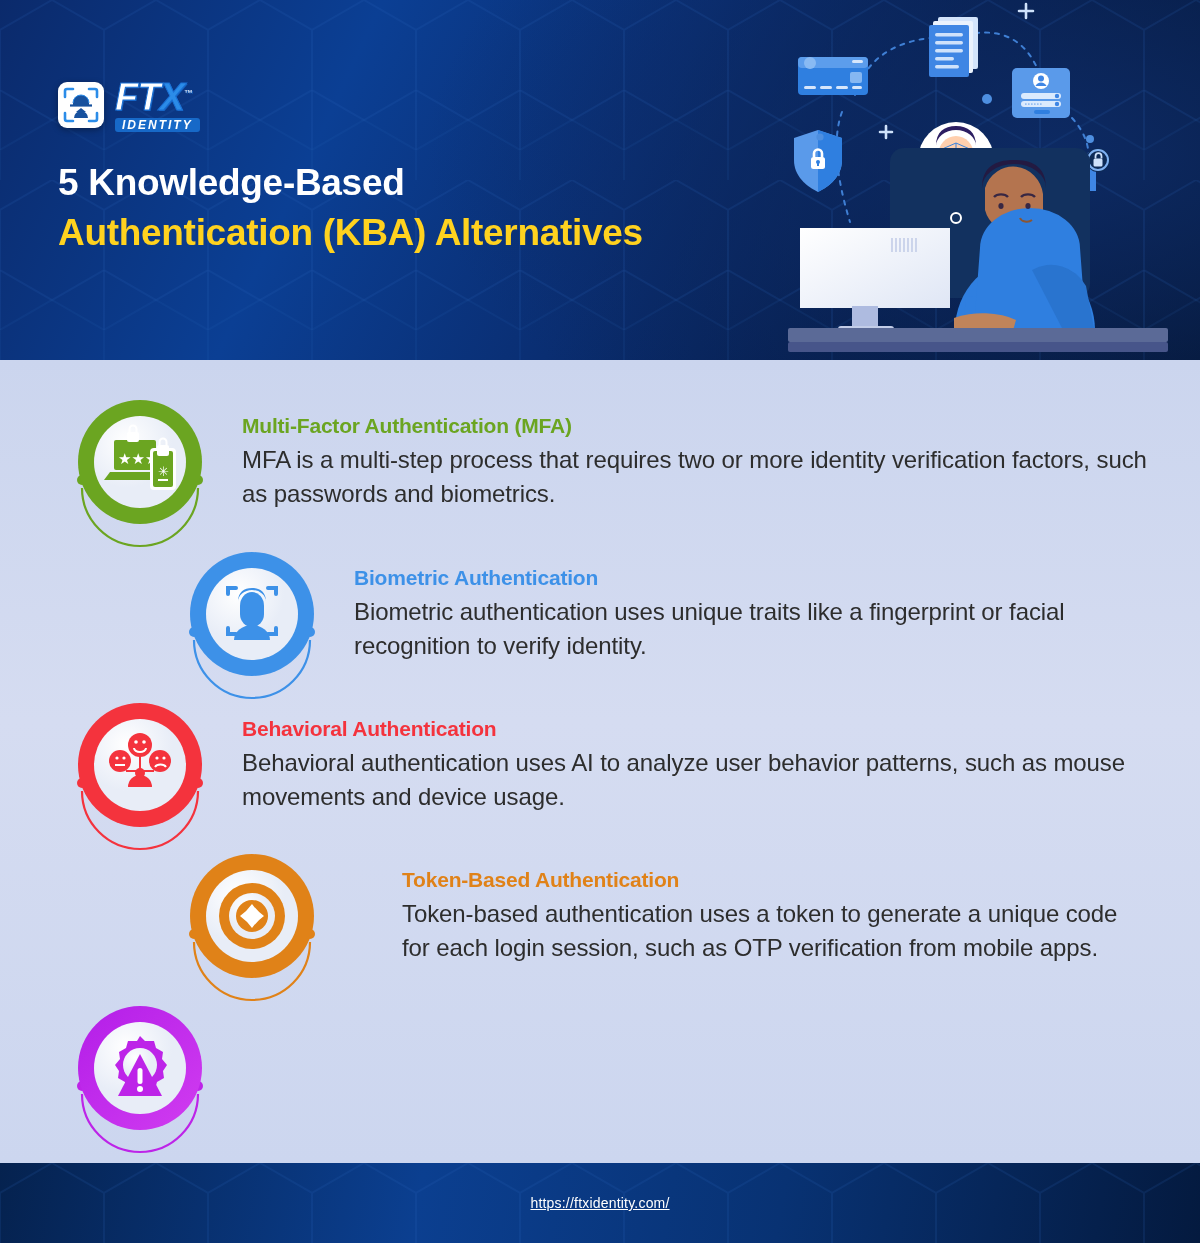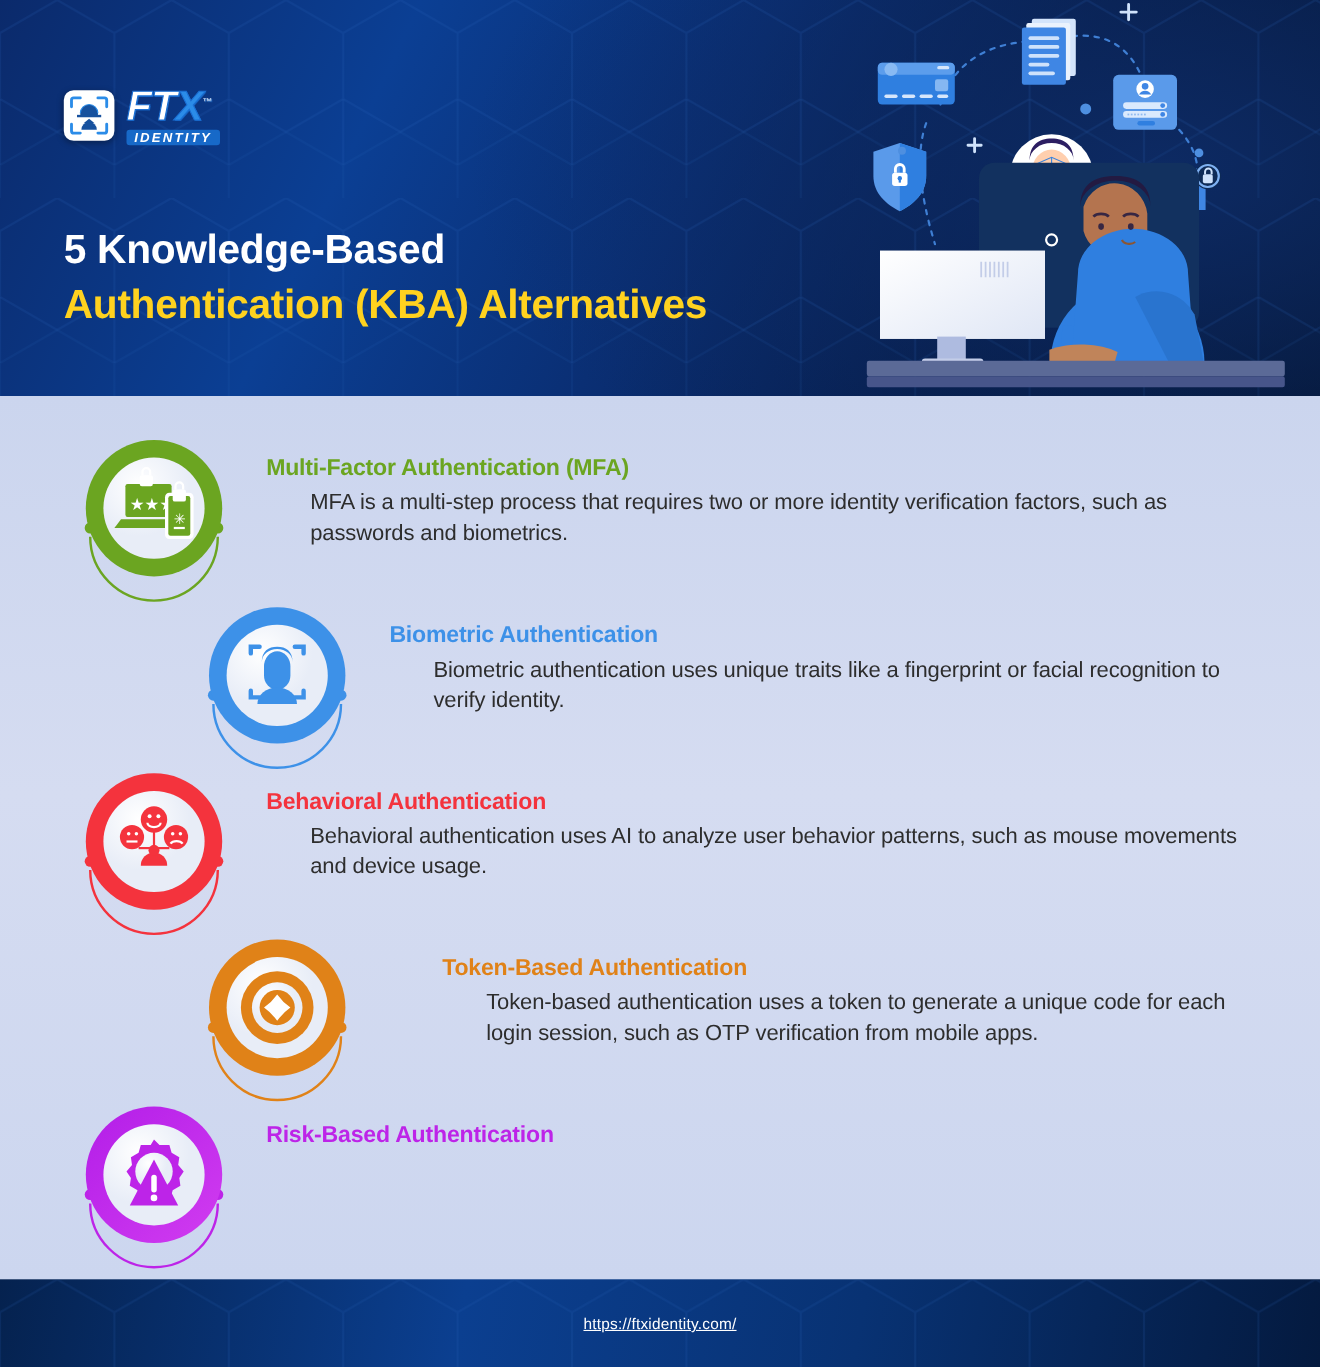--- a/index.html
+++ b/index.html
@@ -34,21 +34,21 @@
     text-shadow:1px 1px 0 #1560bd;
   }
   .logo-ftx .x { color:#2b8ce8; }
   .logo-tm { font-size:9px; color:#cfe3fb; vertical-align:super; -webkit-text-stroke:0; }
   .logo-sub {
     align-self:flex-end; margin-top:2px; font-size:12px; font-weight:bold;
     font-style:italic; letter-spacing:2px; color:#fff;
     background:#1769c8; padding:1px 7px; border-radius:3px;
   }
 
-  .headline { position:absolute; left:58px; top:158px;margin-top:44px; }
+  .headline { position:absolute; left:58px; top:158px; }
   .headline .l1 {
     font-size:37px; font-weight:bold; color:#ffffff; letter-spacing:-.3px;
     line-height:1.35;
   }
   .headline .l2 {
     font-size:37px; font-weight:bold; color:#ffd21f; letter-spacing:-.3px;
     line-height:1.35;
   }
 
   .hero-art { position:absolute; right:0px; top:0px; width:420px; height:360px; }
@@ -56,21 +56,21 @@
   
   .body-sec {
     position:relative; width:1200px; height:803px;
     background:linear-gradient(180deg,#cbd5ee 0%,#d5dcf1 45%,#ccd6ef 100%);
   }
   .item { position:absolute; display:flex; align-items:flex-start; }
   .badge { position:relative; width:124px; height:124px; flex:0 0 124px; }
   .badge svg { position:absolute; left:-22px; top:-8px; width:168px; height:168px; overflow:visible; }
   .texts { padding-top:14px; }
   .item-title { font-size:21px; font-weight:bold; letter-spacing:-.2px; margin-bottom:5px; }
-  .item-desc { font-size:20px; color:#2d2d2d; line-height:1.42; letter-spacing:-.1px;margin-left:40px; }
+  .item-desc { font-size:24px; color:#2d2d2d; line-height:1.42; letter-spacing:-.1px; }
 
   
   .footer {
     position:relative; width:1200px; height:80px;
     background:linear-gradient(100deg,#05224f 0%,#0b3f90 35%,#083273 65%,#041a3f 100%);
     display:flex; align-items:center; justify-content:center; overflow:hidden;
   }
   .footer-url { position:relative; color:#fff; font-size:14px; letter-spacing:.2px; }
 </style>
 </head>
@@ -418,21 +418,20 @@
           <g fill="#bd24e8">
             <path d="M84 38 l5 5 h9 l2 7 l7 4 l-1 7 l5 6 l-4 6 l1 7 l-7 4 l-2 7 h-9 l-5 5 l-5 -5 h-9 l-2 -7 l-7 -4 l1 -7 l-4 -6 l5 -6 l-1 -7 l7 -4 l2 -7 h9 z"></path>
           </g>
           <circle cx="84" cy="67" r="17" fill="url(#g5)"></circle>
           <path d="M84 56 L106 98 H62 Z" fill="#bd24e8" rx="4"></path>
           <rect x="81.5" y="70" width="5" height="16" rx="2.5" fill="#fff"></rect>
           <circle cx="84" cy="91" r="3" fill="#fff"></circle>
         </svg>
       </div>
       <div class="texts" style="margin-left:40px;">
-        <div class="item-title" style="color:#bd24e8">Risk-Based Authentication</div>
       </div>
     </div>
   </section>
 
   <footer class="footer">
     <svg class="hexlayer" viewBox="0 0 1200 80" preserveAspectRatio="none">
       <rect x="0" y="0" width="1200" height="80" fill="url(#hexp)"></rect>
     </svg>
     <a class="footer-url" href="#">https://ftxidentity.com/</a>
   </footer>

